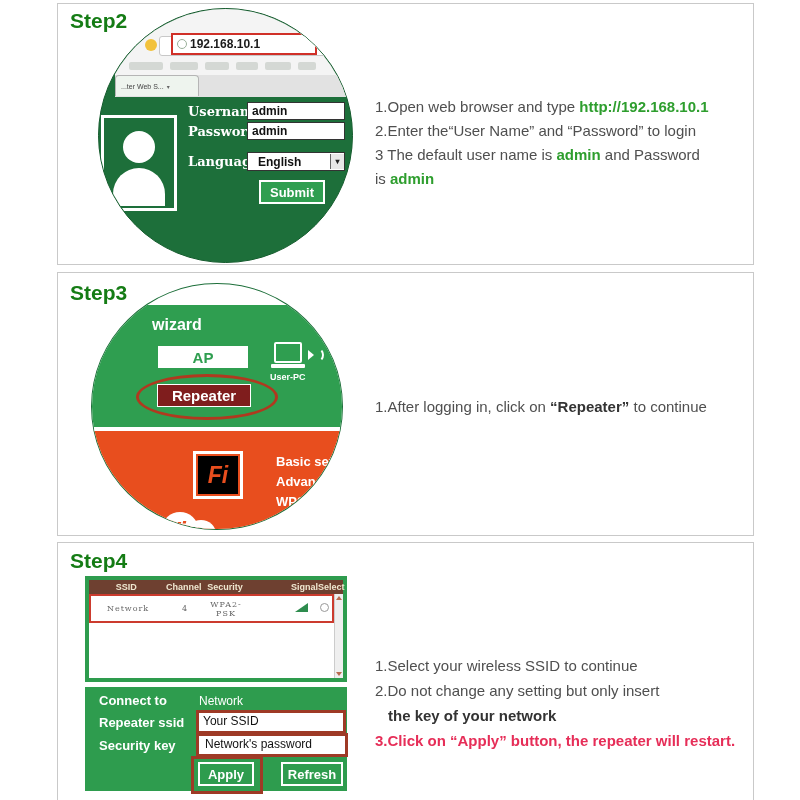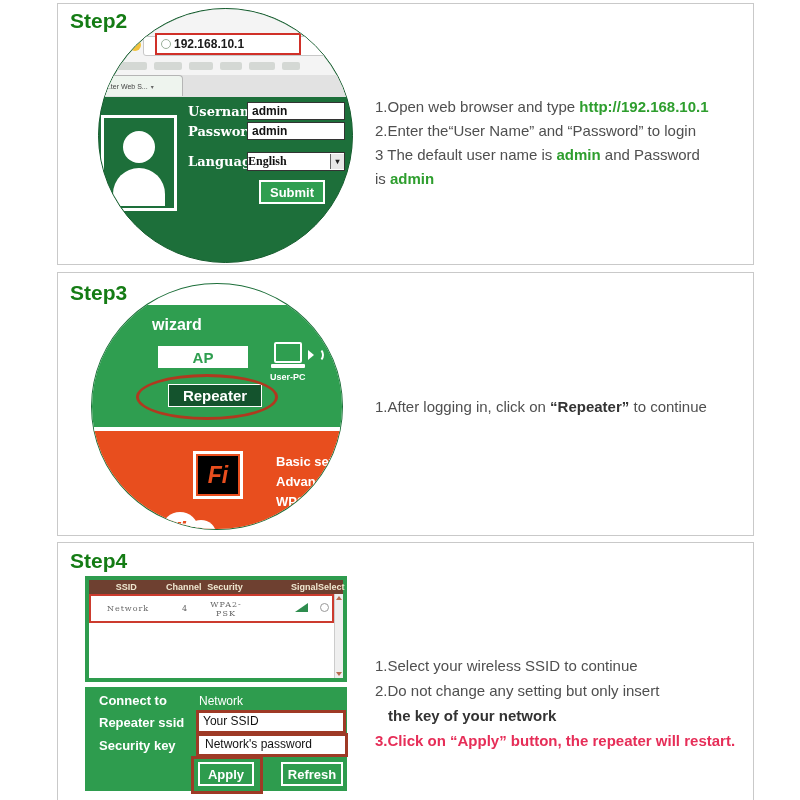--- a/index.html
+++ b/index.html
@@ -3,21 +3,21 @@
 <meta charset="utf-8">
 <style>
   html,body{margin:0;padding:0;background:#fff;}
   .root{position:relative;width:800px;height:800px;background:#fff;overflow:hidden;
         font-family:"Liberation Sans",sans-serif;}
   .step-box{position:absolute;left:57px;width:695px;border:1px solid #c9c9c9;background:#fff;}
   .step-title{position:absolute;left:12px;top:5px;font-size:21px;font-weight:bold;color:#157c15;}
   .circle{position:absolute;border-radius:50%;overflow:hidden;}
   
   .c1{left:40px;top:4px;width:253px;height:253px;background:#1d6f3a;border:1px solid #155a2d;}
-  .browser-area{position:absolute;left:0;top:0;right:0;height:88px;background:#f4f4f4;}
+  .browser-area{position:absolute;left:16px;top:0;right:0;height:88px;background:#f4f4f4;}
   .addr-bar{position:absolute;left:44px;top:27px;width:186px;height:18px;background:#fff;
             border:1px solid #c8c8c8;border-radius:3px;}
   .addr-redbox{position:absolute;left:56px;top:24px;width:146px;height:22px;border:2px solid #d03028;
                background:#fff;display:flex;align-items:center;gap:3px;padding-left:4px;box-sizing:border-box;}
   .addr-text{font-size:12px;font-weight:bold;color:#1a1a1a;}
   .mini-globe{width:8px;height:8px;border:1px solid #9ab09a;border-radius:50%;}
   .yellow-dot{position:absolute;left:30px;top:30px;width:12px;height:12px;border-radius:50%;background:#f2c23c;}
   .bk-row{position:absolute;left:14px;top:53px;height:10px;display:flex;gap:7px;}
   .bk-chip{height:8px;background:#d4d8d4;border-radius:2px;}
   .tab-row{position:absolute;left:0;top:66px;right:0;height:22px;background:#e2e2e2;}
@@ -39,21 +39,21 @@
               border:2px solid #fff;color:#fff;font-weight:bold;font-size:13px;display:flex;
               align-items:center;justify-content:center;}
   
   .c2{left:33px;top:10px;width:250px;height:245px;background:#fff;border:1px solid #1d6f3a;}
   .c2 .band-green{position:absolute;left:0;top:21px;right:0;height:122px;background:#2f9e50;}
   .c2 .band-sep{position:absolute;left:0;top:143px;right:0;height:4px;background:#fff;}
   .c2 .band-orange{position:absolute;left:0;top:147px;right:0;bottom:0;background:#e84e1e;}
   .wizard-lbl{position:absolute;left:60px;top:32px;color:#fff;font-weight:bold;font-size:16px;}
   .ap-btn{position:absolute;left:66px;top:62px;width:90px;height:22px;background:#fff;color:#2f9e50;
           font-weight:bold;font-size:15px;display:flex;align-items:center;justify-content:center;}
-  .repeater-btn{position:absolute;left:76px;top:100px;width:92px;height:21px;background:#14532d;
+  .repeater-btn{position:absolute;left:65px;top:100px;width:92px;height:21px;background:#7f1d1d;
                 border:1px solid #fff;color:#fff;font-weight:bold;font-size:15px;display:flex;
                 align-items:center;justify-content:center;}
   .red-ellipse{position:absolute;left:44px;top:90px;width:136px;height:40px;border:3px solid #b0391f;border-radius:50%;}
   .laptop{position:absolute;left:182px;top:58px;}
   .laptop .scr{width:24px;height:17px;border:2px solid #fff;border-radius:2px;}
   .laptop .base{width:34px;height:4px;background:#fff;border-radius:1px;margin:1px 0 0 -3px;}
   .spk{position:absolute;left:216px;top:64px;display:flex;align-items:center;}
   .spk .cone{width:0;height:0;border-top:5px solid transparent;border-bottom:5px solid transparent;border-left:6px solid #fff;}
   .spk .wave{width:8px;height:10px;border:2px solid transparent;border-right:2px solid #fff;border-radius:50%;margin-left:-2px;}
   .userpc-lbl{position:absolute;left:178px;top:88px;color:#fff;font-weight:bold;font-size:9px;}
@@ -136,21 +136,21 @@
       </div>
 
       <div class="login-label" style="left:89px;top:95px;">Username</div>
       <div class="login-input" style="top:93px;">admin</div>
 
       <div class="login-label" style="left:89px;top:115px;">Password</div>
       <div class="login-input" style="top:113px;">admin</div>
 
       <div class="login-label" style="left:89px;top:145px;">Language</div>
       <div class="login-select">
-        <span style="padding-left:0;font-family:Liberation Serif, serif;">English</span>
+        <span style="padding-left:10px;">English</span>
         <span class="sel-arrow">▾</span>
       </div>
 
       <div class="submit-btn">Submit</div>
     </div>
 
     <div class="instr" style="left:317px;top:91px;">
       <div class="iline">
         <span>1.Open web browser and type </span><span class="green-b">http://192.168.10.1</span>
       </div>

